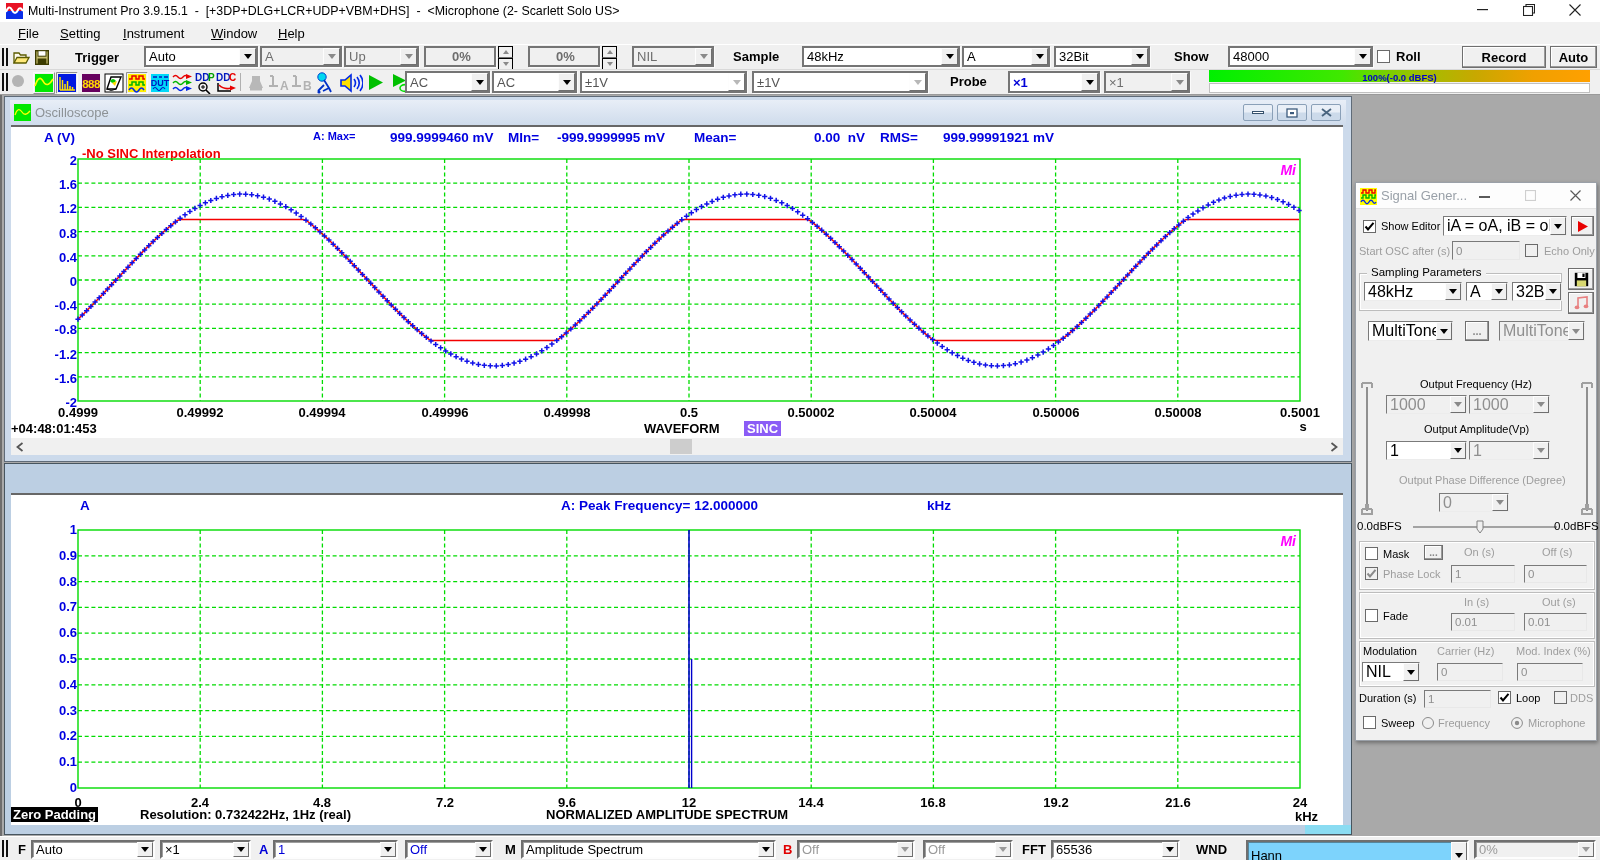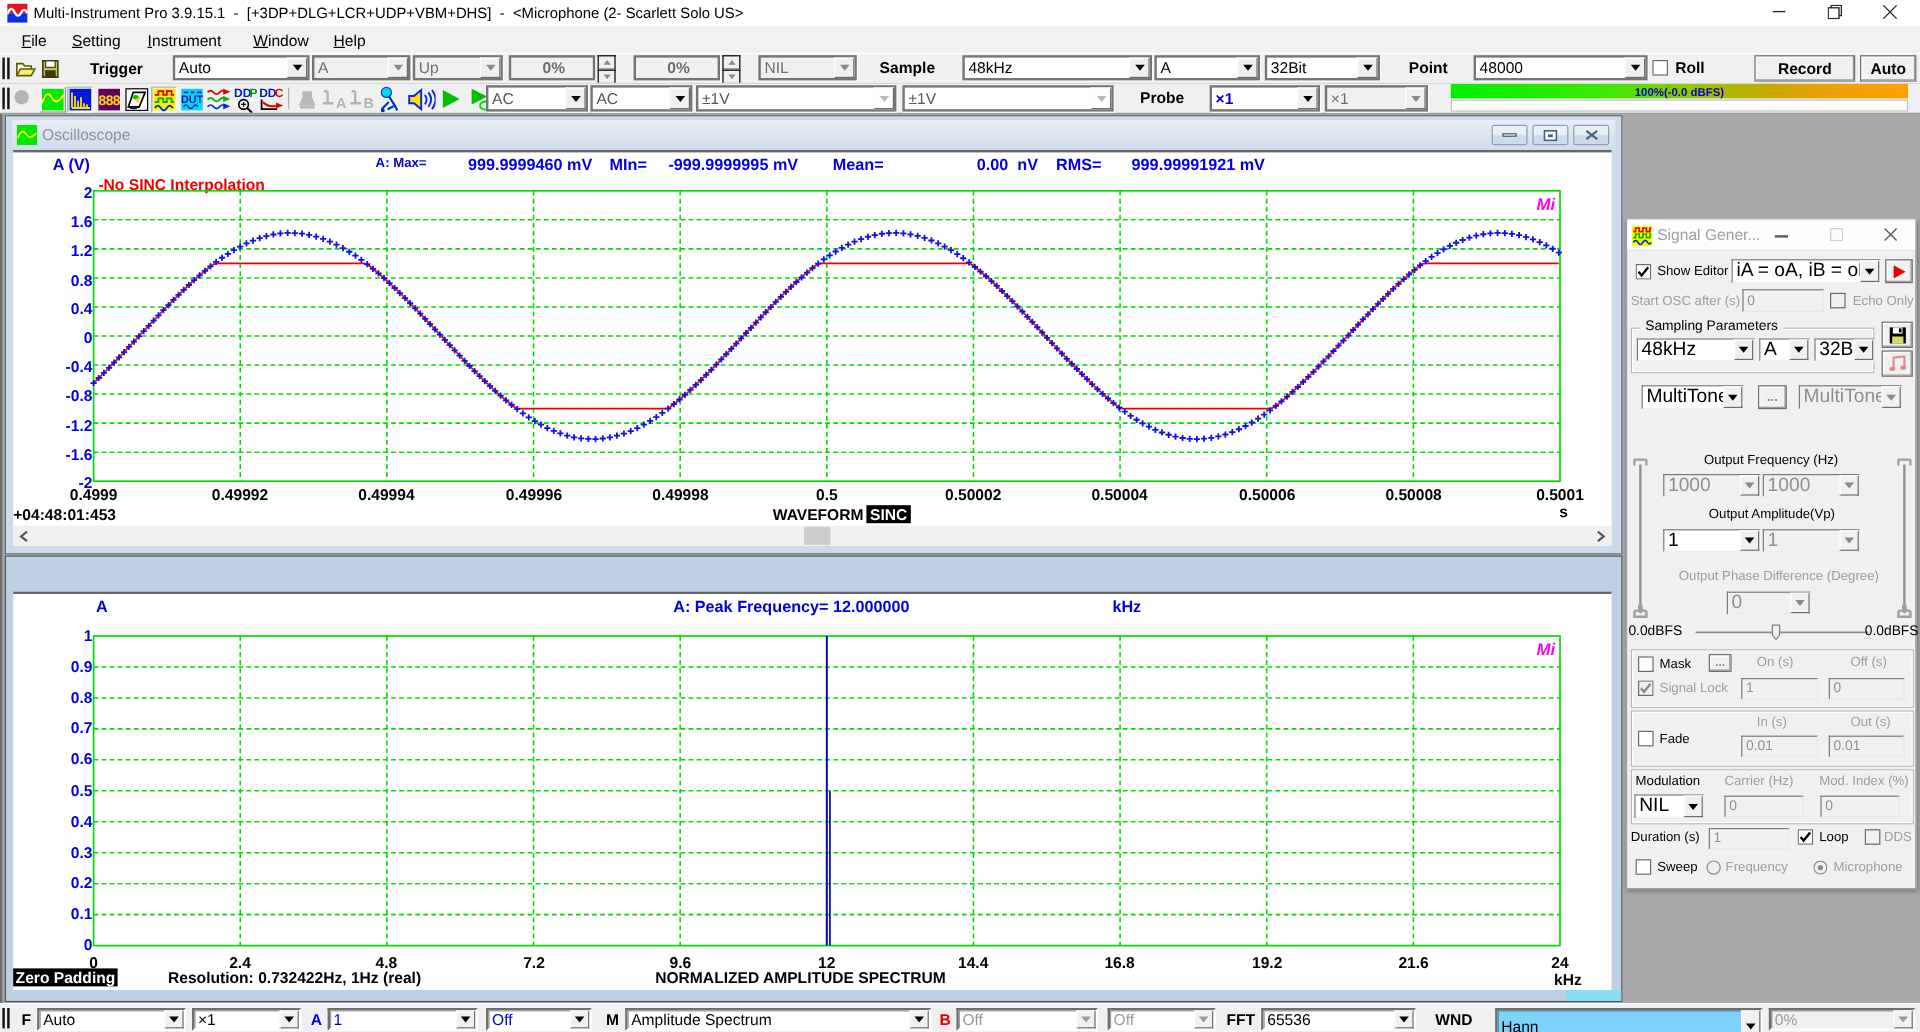--- a/index.html
+++ b/index.html
@@ -155,21 +155,21 @@
     <span class="ab ">
       <span class="tri"></span>
     </span>
   </div>
 <div class="a fld " style="left:1054px;top:46px;width:96px;height:21px">
     <span class="tx" style="font-size:13px">32Bit</span>
     <span class="ab ">
       <span class="tri"></span>
     </span>
   </div>
-<span class="a lbl" style="left:1174px;top:49px">Point</span>
+<span class="a lbl" style="left:1174px;top:49px">Show</span>
 <div class="a fld " style="left:1228px;top:46px;width:145px;height:21px">
     <span class="tx" style="font-size:13px">48000</span>
     <span class="ab ">
       <span class="tri"></span>
     </span>
   </div>
 <span class="a ck" style="left:1377px;top:50px"></span>
 <span class="a lbl" style="left:1396px;top:49px">Roll</span>
 <div class="a btn3" style="left:1462px;top:46px;width:84px;height:22px">Record</div>
 <div class="a btn3" style="left:1550px;top:46px;width:47px;height:22px">Auto</div>
@@ -391,21 +391,21 @@
       <span class="a xlab" style="left:556px;top:278px">0.49998</span>
       <span class="a xlab" style="left:678px;top:278px">0.5</span>
       <span class="a xlab" style="left:800px;top:278px">0.50002</span>
       <span class="a xlab" style="left:922px;top:278px">0.50004</span>
       <span class="a xlab" style="left:1045px;top:278px">0.50006</span>
       <span class="a xlab" style="left:1167px;top:278px">0.50008</span>
       <span class="a xlab" style="left:1289px;top:278px">0.5001</span>
    <span class="a xlab" style="left:1292px;top:292px">s</span>
    <span class="a b t13" style="left:0px;top:294px">+04:48:01:453</span>
    <span class="a b t13" style="left:633px;top:294px">WAVEFORM</span>
-   <span class="a b t13" style="left:711px;top:294px;background:#000000;color:#fff;padding:0 3px">SINC</span>
+   <span class="a b t13" style="left:733px;top:294px;background:#8b5cf6;color:#fff;padding:0 3px">SINC</span>
 
    <div class="a sbar" style="left:0;top:311px;right:0;height:17px">
      <svg class="a" style="left:5px;top:4px" width="8" height="10" viewBox="0 0 8 10">
           <path d="M6.5 1 L1.5 5 L6.5 9" stroke="#555" stroke-width="1.8" fill="none"></path>
         </svg>
      <span class="a" style="left:659px;top:1px;width:22px;height:15px;background:#cdcdcd"></span>
      <svg class="a" style="right:5px;top:4px" width="8" height="10" viewBox="0 0 8 10">
           <path d="M1.5 1 L6.5 5 L1.5 9" stroke="#555" stroke-width="1.8" fill="none"></path>
         </svg>
    </div>
@@ -611,21 +611,21 @@
     <div class="a grp" style="left:3px;top:358px;width:236px;height:49px"></div>
     <span class="a ck2" style="left:9px;top:364px"></span>
     <span class="a sg-lbl" style="left:27px;top:365px">Mask</span>
     <div class="a btn3" style="left:68px;top:362px;width:19px;height:15px;font-size:10px;color:#8a8a8a">...</div>
     <span class="a sg-dis" style="left:108px;top:363px">On (s)</span>
     <span class="a sg-dis" style="left:186px;top:363px">Off (s)</span>
     <svg class="a" style="left:9px;top:384px" width="13" height="13" viewBox="0 0 13 13">
       <rect x="0.5" y="0.5" width="12" height="12" fill="#f0f0f0" stroke="#6a6a6a"></rect>
       <path d="M2.5 6.5 L5 9.5 L10.5 2.8" stroke="#8a8a8a" stroke-width="2" fill="none"></path>
     </svg>
-    <span class="a sg-dis" style="left:27px;top:385px">Signal Lock</span>
+    <span class="a sg-dis" style="left:27px;top:385px">Phase Lock</span>
     <div class="a inp" style="left:95px;top:382px;width:64px;height:18px">1</div>
     <div class="a inp" style="left:168px;top:382px;width:63px;height:18px">0</div>
     <div class="a grp" style="left:3px;top:409px;width:236px;height:47px"></div>
     <span class="a sg-dis" style="left:108px;top:413px">In (s)</span>
     <span class="a sg-dis" style="left:186px;top:413px">Out (s)</span>
     <span class="a ck2" style="left:9px;top:426px"></span>
     <span class="a sg-lbl" style="left:27px;top:427px">Fade</span>
     <div class="a inp" style="left:95px;top:430px;width:64px;height:18px">0.01</div>
     <div class="a inp" style="left:168px;top:430px;width:63px;height:18px">0.01</div>
     <div class="a grp" style="left:3px;top:458px;width:236px;height:46px"></div>

